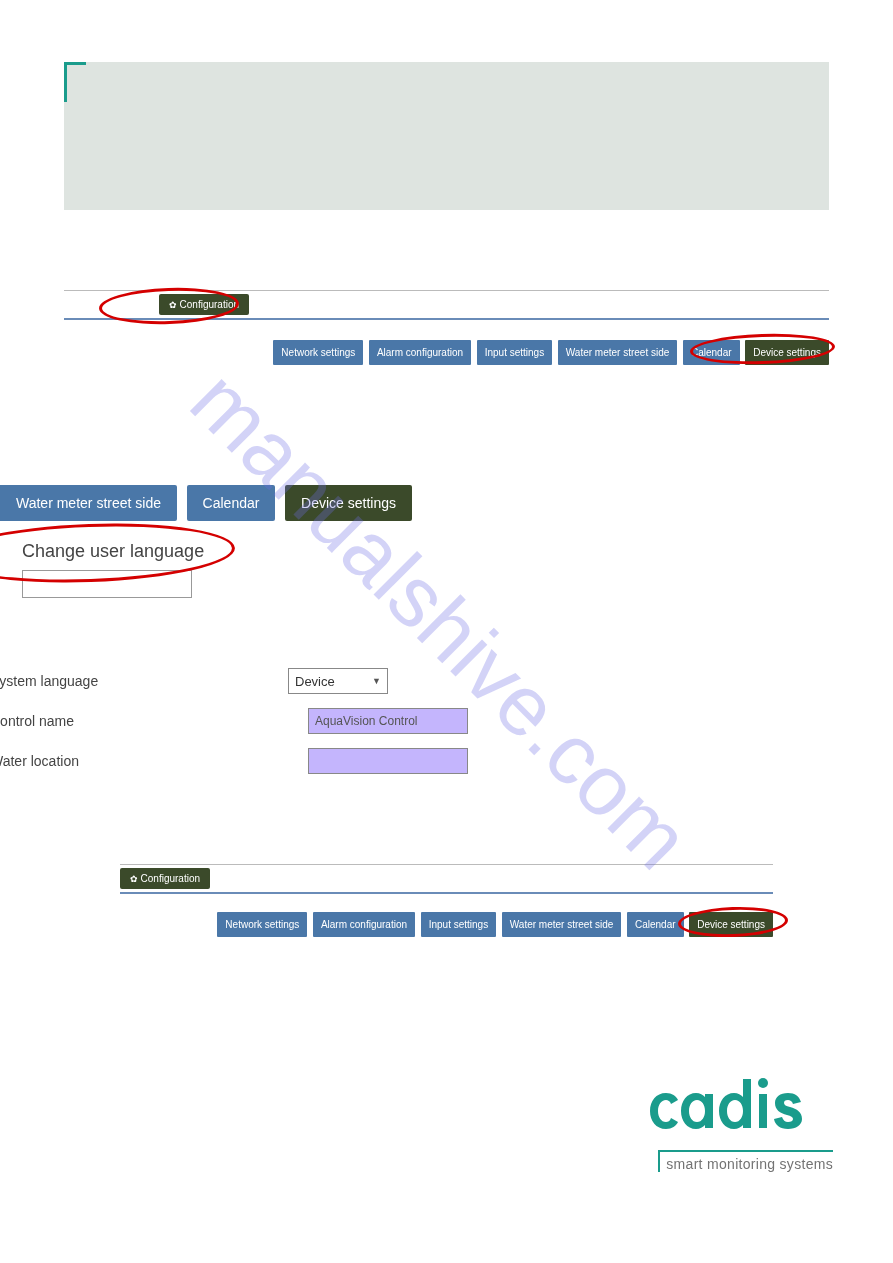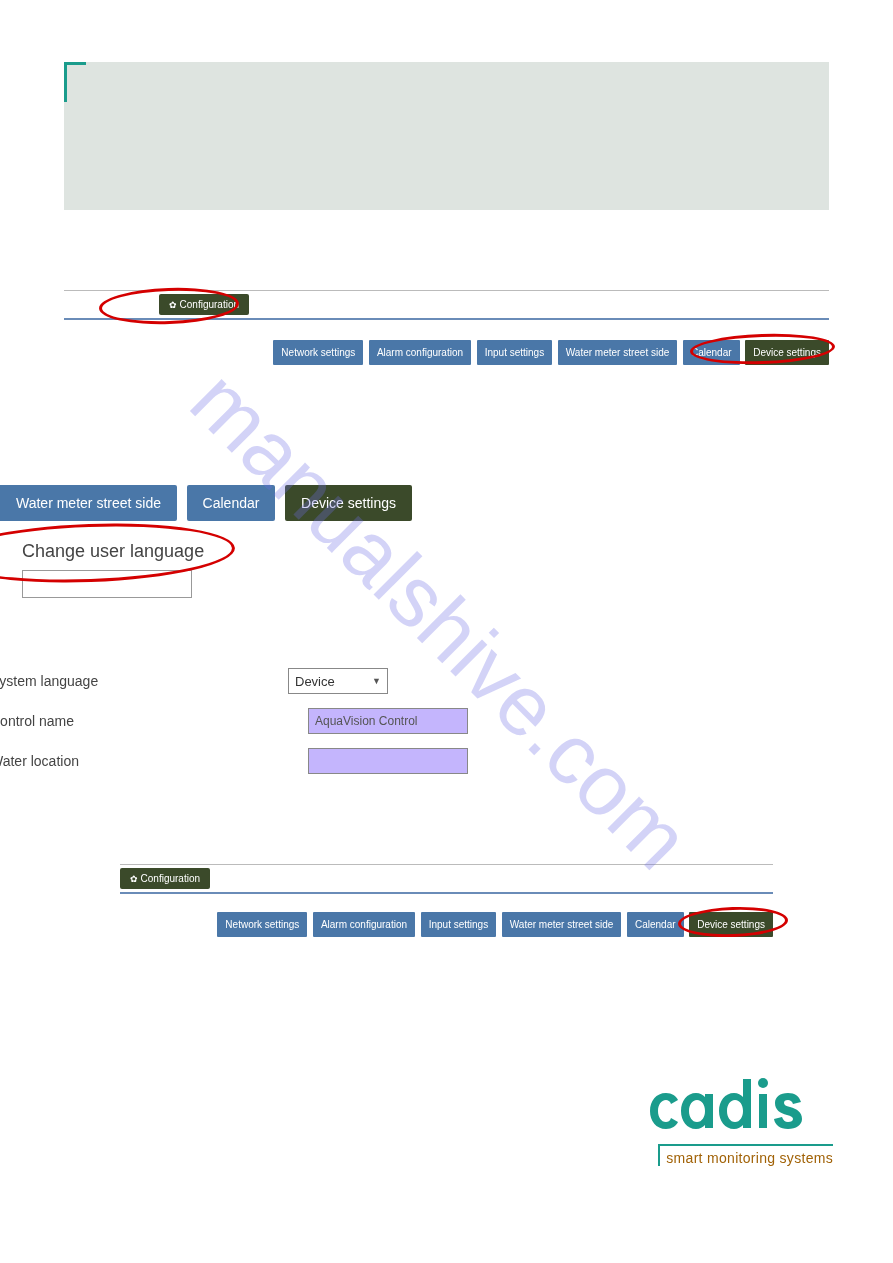--- a/index.html
+++ b/index.html
@@ -42,21 +42,21 @@
   .text-input { width: 160px; height: 26px; border: 1px solid #888; background: #c4b5fd; font-size: 12px; padding: 0 6px; display: flex; align-items: center; color: #555; margin-left: 20px; }
   
   
   .section3 { margin: 90px 120px 0 120px; position: relative; }
   .config-btn3 { display: inline-block; background: #3b4a2a; color: #fff; font-size: 10px; padding: 5px 10px; border-radius: 2px; }
   .tab-row3 { margin-top: 18px; text-align: right; }
   
   
   .logo-wrap { margin: 140px 60px 0 0; text-align: right; }
   .logo-svg { display: inline-block; }
-  .logo-tag { color: #a16207; font-size: 14px; letter-spacing: 0.3px; margin-top: 4px; border-top: 2px solid #1a9c8c; border-left: 2px solid #1a9c8c; padding: 4px 0 0 6px; display: inline-block; }
+  .logo-tag { color: #737373; font-size: 14px; letter-spacing: 0.3px; margin-top: 10px; border-top: 2px solid #1a9c8c; border-left: 2px solid #1a9c8c; padding: 4px 0 0 6px; display: inline-block; }
   
   .wm-wrap { position: fixed; left: 0; top: 0; width: 893px; height: 1263px; pointer-events: none; z-index: 5; }
   .wm-text { position: absolute; left: 440px; top: 620px; transform: translate(-50%,-50%) rotate(45deg); font-size: 85px; color: rgba(110,110,230,0.3); white-space: nowrap; }
 </style>
 </head>
 <body>
 
 <div class="wm-wrap">
   <div class="wm-text">manualshive.com</div>
 </div>

